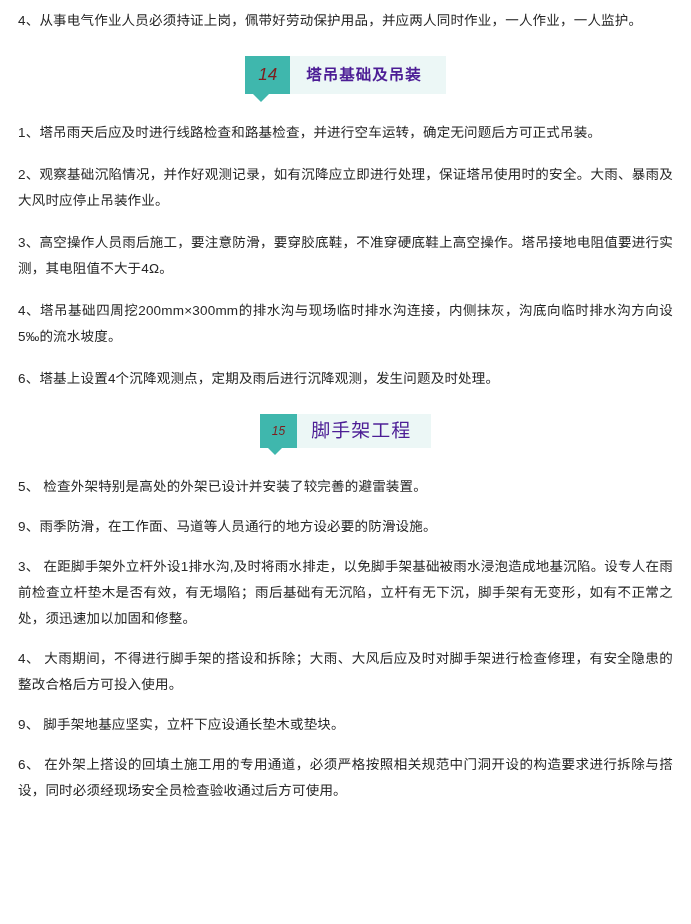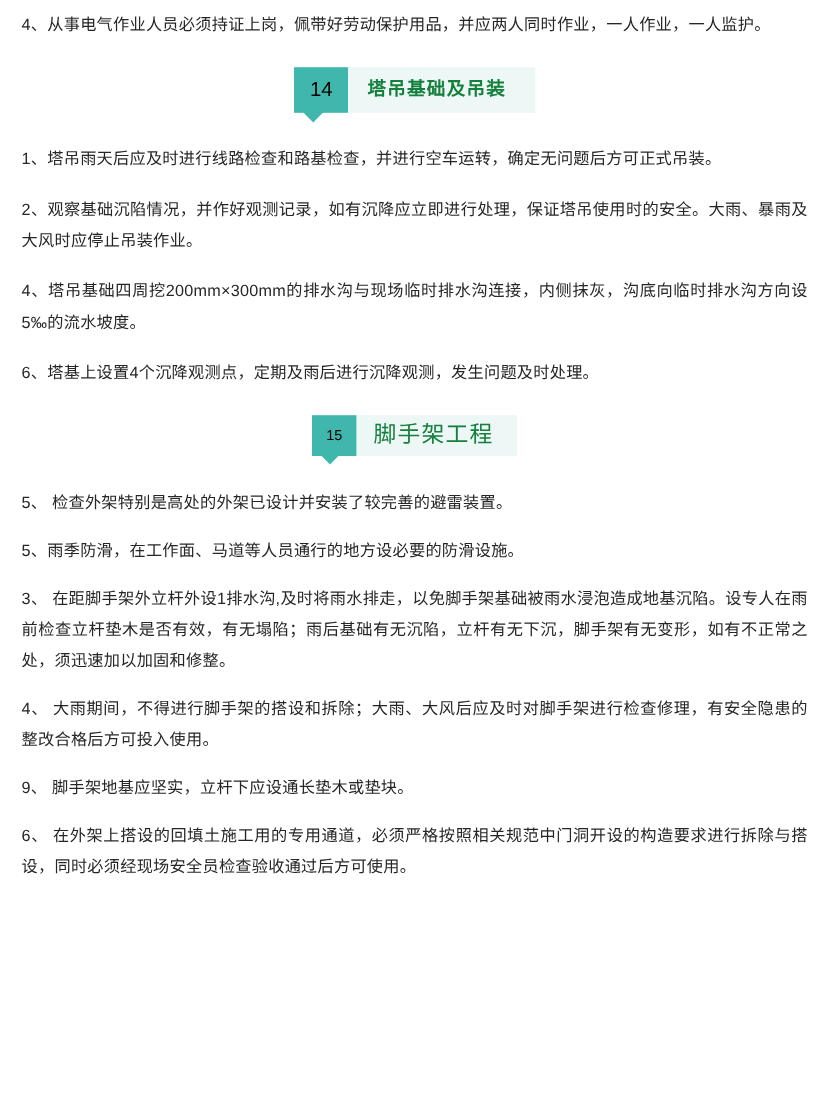--- a/index.html
+++ b/index.html
@@ -36,41 +36,42 @@
     justify-content: center;
     margin: 22px 0 26px 0;
   }
   .banner {
     display: flex;
     align-items: stretch;
     height: 38px;
   }
   .banner .numbox {
     background: #3fb7ad;
-    color: #000000;
+    color: #7f1d1d;
     font-size: 17px;
     line-height: 38px;
     padding: 0 13px;
     font-family: "Liberation Sans", sans-serif;
     position: relative;
+    font-style: italic;
   }
   .banner .numbox::after {
     content: "";
     position: absolute;
     left: 7px;
     bottom: -8px;
     width: 0;
     height: 0;
     border-left: 9px solid transparent;
     border-right: 9px solid transparent;
     border-top: 9px solid #3fb7ad;
   }
   .banner .titlebox {
     background: #ecf7f6;
-    color: #15803d;
+    color: #4c1d95;
     font-size: 15.5px;
     line-height: 38px;
     padding: 0 24px 0 16px;
     font-weight: bold;
     letter-spacing: 1px;
     white-space: nowrap;
     font-family: Liberation Serif, serif;
   }
   .banner.small { height: 34px; }
   .banner.small .numbox { font-size: 12px; line-height: 34px; padding: 0 12px; }
@@ -86,30 +87,31 @@
 
   <div class="section-head">
     <div class="banner">
       <div class="numbox">14</div>
       <div class="titlebox">塔吊基础及吊装</div>
     </div>
   </div>
 
   <p class="para">1、塔吊雨天后应及时进行线路检查和路基检查，并进行空车运转，确定无问题后方可正式吊装。</p>
   <p class="para">2、观察基础沉陷情况，并作好观测记录，如有沉降应立即进行处理，保证塔吊使用时的安全。大雨、暴雨及大风时应停止吊装作业。</p>
+  <p class="para">3、高空操作人员雨后施工，要注意防滑，要穿胶底鞋，不准穿硬底鞋上高空操作。塔吊接地电阻值要进行实测，其电阻值不大于4Ω。</p>
   <p class="para">4、塔吊基础四周挖200mm×300mm的排水沟与现场临时排水沟连接，内侧抹灰，沟底向临时排水沟方向设5‰的流水坡度。</p>
   <p class="para">6、塔基上设置4个沉降观测点，定期及雨后进行沉降观测，发生问题及时处理。</p>
 
   <div class="section-head">
     <div class="banner small">
       <div class="numbox">15</div>
       <div class="titlebox">脚手架工程</div>
     </div>
   </div>
 
   <p class="para tight">5、 检查外架特别是高处的外架已设计并安装了较完善的避雷装置。</p>
-  <p class="para tight">5、雨季防滑，在工作面、马道等人员通行的地方设必要的防滑设施。</p>
+  <p class="para tight">9、雨季防滑，在工作面、马道等人员通行的地方设必要的防滑设施。</p>
   <p class="para tight">3、 在距脚手架外立杆外设1排水沟,及时将雨水排走，以免脚手架基础被雨水浸泡造成地基沉陷。设专人在雨前检查立杆垫木是否有效，有无塌陷；雨后基础有无沉陷，立杆有无下沉，脚手架有无变形，如有不正常之处，须迅速加以加固和修整。</p>
   <p class="para tight">4、 大雨期间，不得进行脚手架的搭设和拆除；大雨、大风后应及时对脚手架进行检查修理，有安全隐患的整改合格后方可投入使用。</p>
   <p class="para tight">9、 脚手架地基应坚实，立杆下应设通长垫木或垫块。</p>
   <p class="para tight">6、 在外架上搭设的回填土施工用的专用通道，必须严格按照相关规范中门洞开设的构造要求进行拆除与搭设，同时必须经现场安全员检查验收通过后方可使用。</p>
 
 </div>
 
 </body></html>

